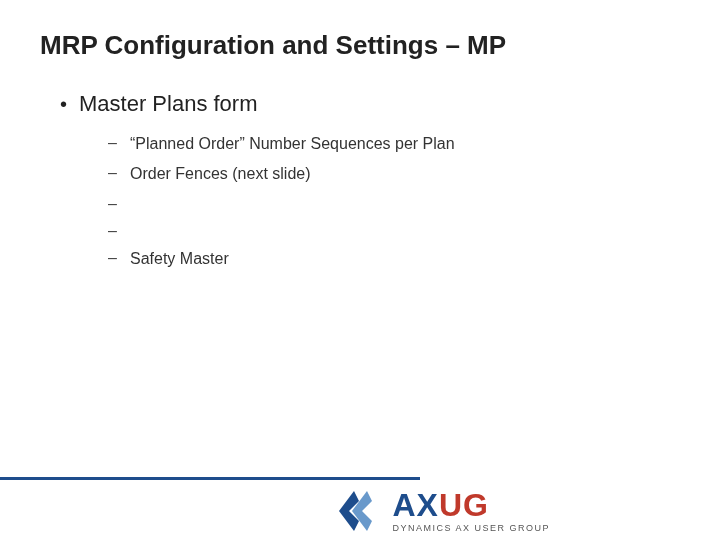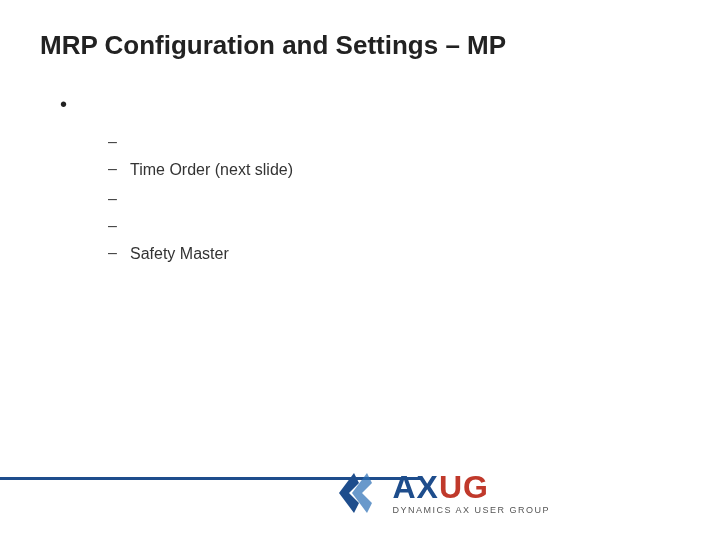--- a/index.html
+++ b/index.html
@@ -85,21 +85,21 @@
       position: absolute;
       bottom: 60px;
       left: 0;
       width: 420px;
       height: 3px;
       background: #1e4d8c;
     }
 
     .logo-area {
       position: absolute;
-      bottom: 22px;
+      bottom: 4px;
       right: 30px;
       display: flex;
       align-items: center;
     }
 
     .logo-icon {
       width: 50px;
       height: 50px;
       margin-right: 8px;
     }
@@ -136,29 +136,31 @@
   </style>
 </head>
 <body>
 
 <div class="slide">
   <div class="title">MRP Configuration and Settings – MP</div>
 
   <div class="bullet-section">
     <div class="main-bullet">
       <span class="bullet-dot">•</span>
+      <span class="main-bullet-text">Master Plans form</span>
     </div>
 
     <div class="sub-bullets">
       <div class="sub-bullet-item">
         <span class="sub-bullet-dash">–</span>
+        <span class="sub-bullet-text">“Planned Order” Number Sequences per Plan</span>
       </div>
       <div class="sub-bullet-item">
         <span class="sub-bullet-dash">–</span>
-        <span class="sub-bullet-text">Time Order (next slide)</span>
+        <span class="sub-bullet-text">Order Fences (next slide)</span>
       </div>
       <div class="sub-bullet-item">
         <span class="sub-bullet-dash">–</span>
       </div>
       <div class="sub-bullet-item">
         <span class="sub-bullet-dash">–</span>
       </div>
       <div class="sub-bullet-item">
         <span class="sub-bullet-dash">–</span>
         <span class="sub-bullet-text">Safety Master</span>

